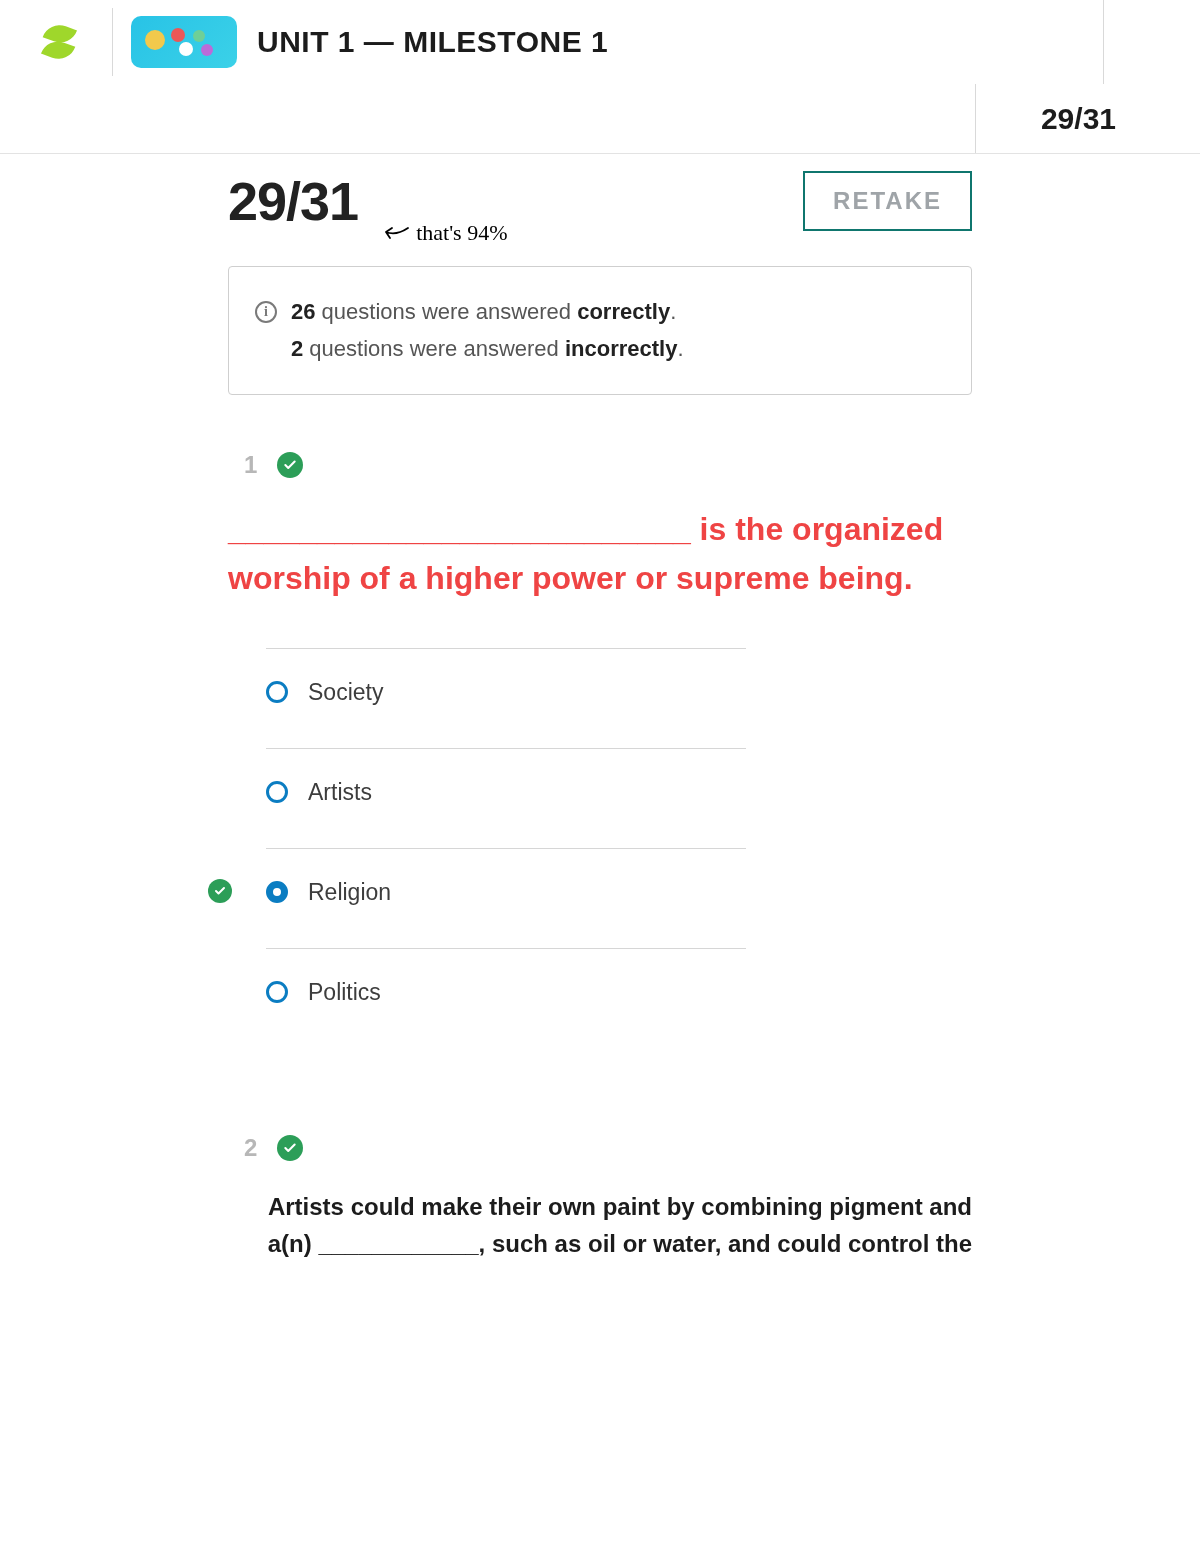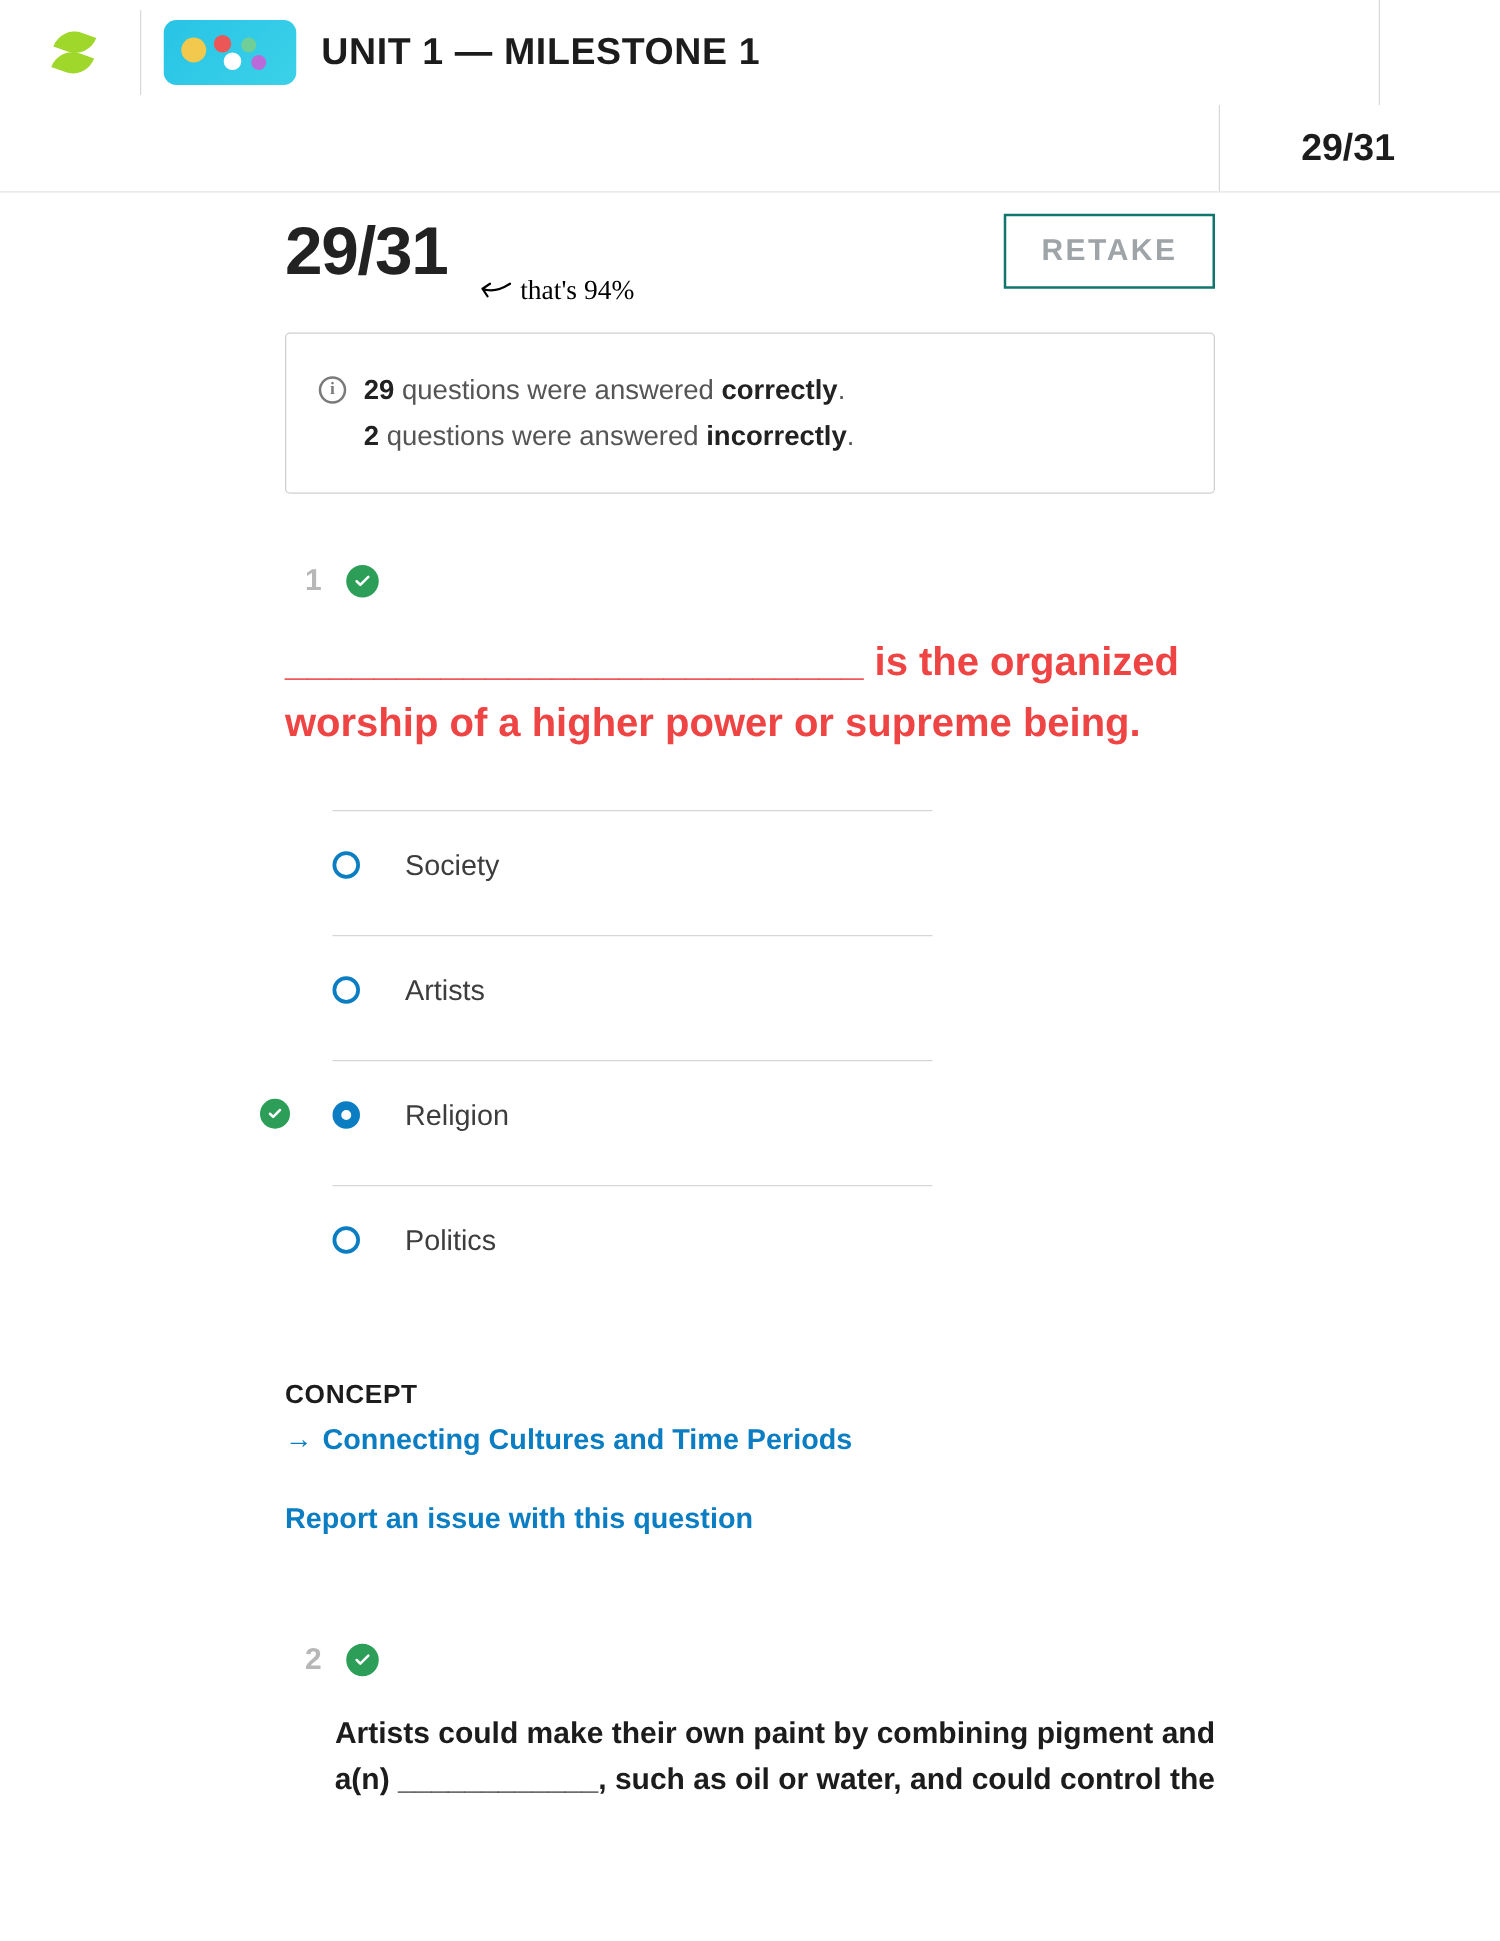--- a/index.html
+++ b/index.html
@@ -212,21 +212,21 @@
   .choices {
     margin: 44px 0 0 46px;
     width: 480px;
     position: relative;
   }
   .choice {
     border-top: 1px solid #d6d6d6;
     padding: 30px 0 42px 0;
     display: flex;
     align-items: flex-start;
-    gap: 36px;
+    gap: 20px;
     position: relative;
   }
   .choice:last-of-type { border-bottom: 1px solid #d6d6d6; }
   .choice .radio {
     width: 22px; height: 22px;
     border: 3px solid #0b7dc2;
     border-radius: 50%;
     background: #fff;
     flex-shrink: 0;
     margin-top: 2px;
@@ -318,21 +318,21 @@
         </span><span>that's 94%</span>
       </div>
     </div>
     <button class="retake-btn">RETAKE</button>
   </div>
 
   <div class="summary-box">
     <div class="row1">
       <span class="info-icon">i</span>
       <span>
-        <b>29</b><span> questions were answered </span><b>correctly</b>.
+        <b>26</b><span> questions were answered </span><b>correctly</b>.
       </span>
     </div>
     <div class="row2">
       <span>
         <b>2</b><span> questions were answered </span><b>incorrectly</b>.
       </span>
     </div>
   </div>
 
   <div class="qhead">
@@ -363,28 +363,20 @@
       </span>
       <span class="radio"></span>
       <span class="label">Religion</span>
     </div>
     <div class="choice" style="border-bottom:none">
       <span class="radio"></span>
       <span class="label">Politics</span>
     </div>
   </div>
 
-  <div class="concept-block">
-    <div class="concept-title">CONCEPT</div>
-    <div class="concept-link">
-      <span class="arr">→</span>
-      <span>Connecting Cultures and Time Periods</span>
-    </div>
-    <div class="report-link">Report an issue with this question</div>
-  </div>
 
   <div class="qhead" style="margin-top:86px">
     <span class="qnum">2</span>
     <span class="check-badge">
       <svg viewBox="0 0 24 24">
           <path d="M4 12l5 5L20 6" stroke="#fff" stroke-width="3.5" fill="none" stroke-linecap="round" stroke-linejoin="round"></path>
         </svg>
     </span>
   </div>
   <div class="q2text">Artists could make their own paint by combining pigment and a(n) ____________, such as oil or water, and could control the</div>

